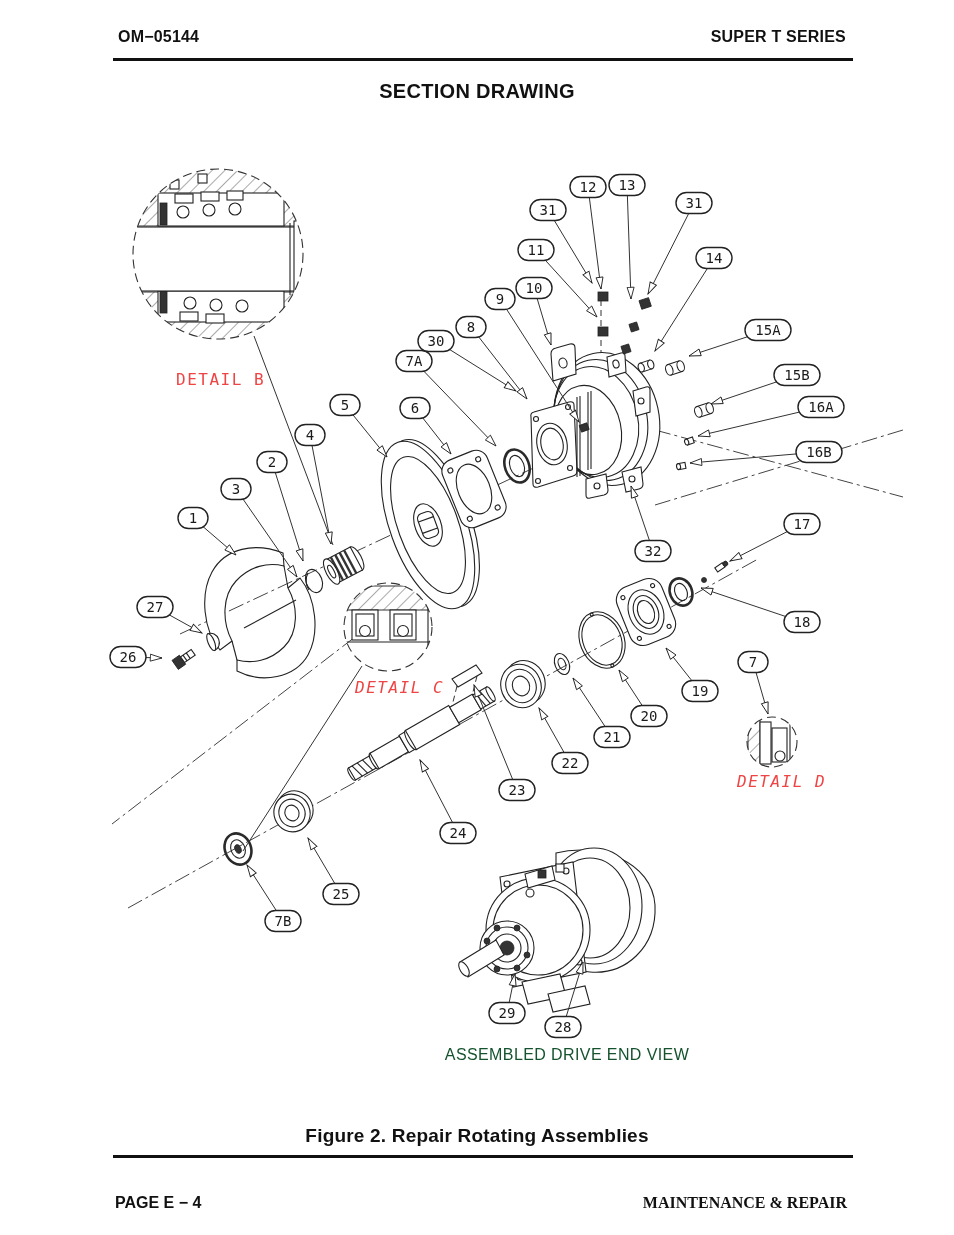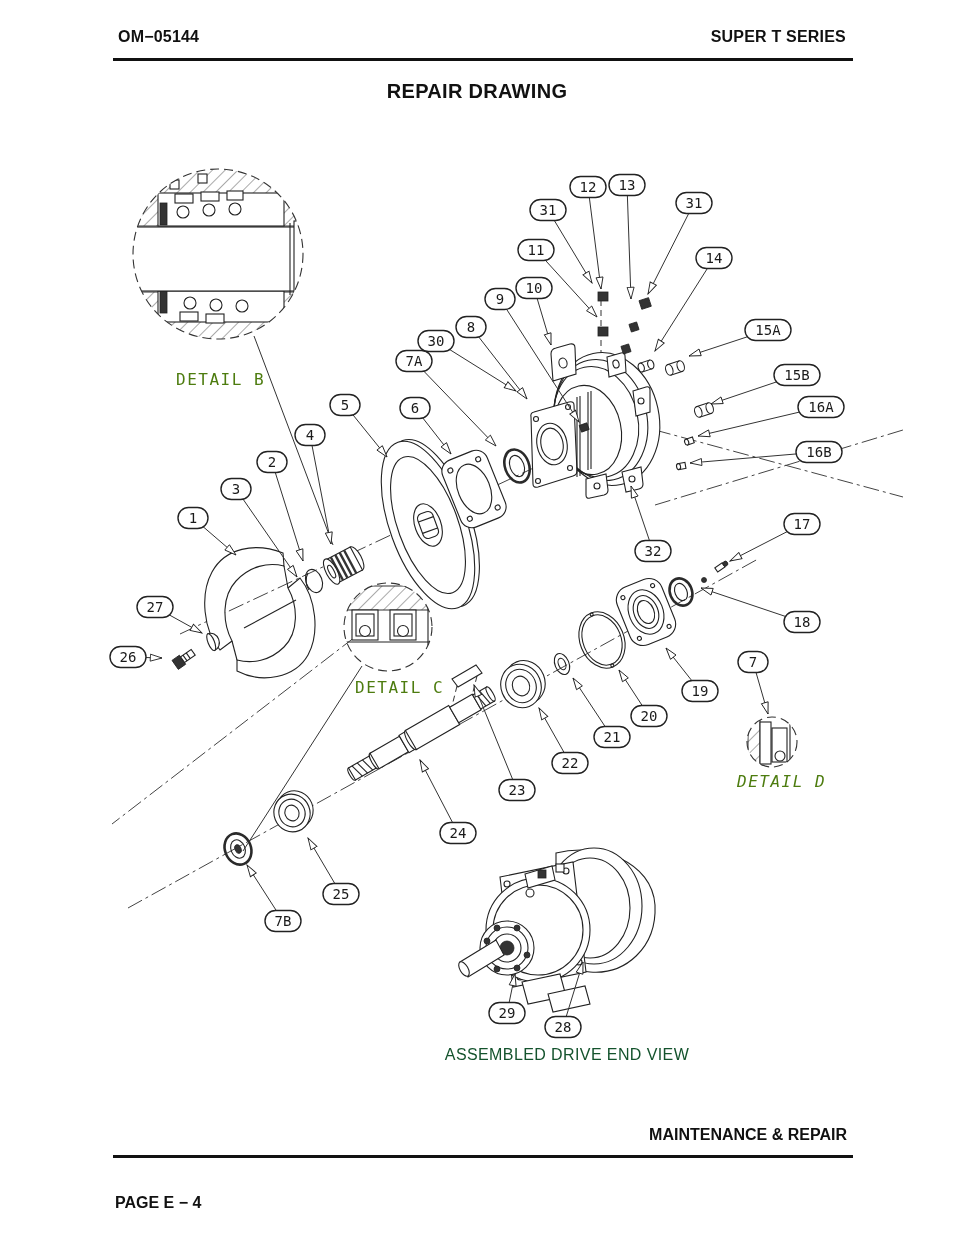--- a/index.html
+++ b/index.html
@@ -3,21 +3,21 @@
 <meta charset="utf-8">
 <style>
   html,body{margin:0;padding:0;background:#e8e8e8;}
   #page{position:relative;width:954px;height:1235px;background:#ffffff;overflow:hidden;
         font-family:"Liberation Sans",sans-serif;color:#111;}
   .lbl{position:absolute;white-space:nowrap;}
   .hdr{font-size:16px;font-weight:bold;letter-spacing:.2px;}
   .title{font-size:20px;font-weight:bold;letter-spacing:.3px;transform:translateX(-50%);}
   .caption{font-size:19px;font-weight:bold;letter-spacing:.2px;transform:translateX(-50%);}
   .ftr{font-size:16px;font-weight:bold;margin-top:28px;}
-  .cadlbl{font-family:"DejaVu Sans Mono",monospace;font-size:16px;letter-spacing:1.5px;color:#4d7c0f;}
+  .cadlbl{font-family:"DejaVu Sans Mono",monospace;font-size:16px;letter-spacing:1.5px;color:#ef4444;}
   .asmlbl{font-size:16px;letter-spacing:.4px;color:#14532d;transform:translateX(-50%);}
   .rule{position:absolute;left:113px;width:740px;height:3px;background:#111;}
   #drawing{position:absolute;left:0;top:0;}
   
   .s  {fill:#ffffff;stroke:#222;stroke-width:1.1;}
   .sn {fill:none;stroke:#222;stroke-width:1.1;}
   .sd {fill:#333;stroke:#222;stroke-width:.8;}
   .thick{fill:none;stroke:#2a2a2a;stroke-width:2.6;}
   .cl {fill:none;stroke:#444;stroke-width:1;stroke-dasharray:16 4 3 4;}
   .dash{fill:none;stroke:#333;stroke-width:1;stroke-dasharray:6 4;}
@@ -27,21 +27,21 @@
   .balloon-text{font-family:"DejaVu Sans Mono",monospace;font-size:14px;fill:#1a1a1a;text-anchor:middle;}
 </style>
 </head>
 <body>
 
 <div id="page">
 
   <div class="lbl hdr" style="left:118px;top:28px;">OM−05144</div>
   <div class="lbl hdr" style="right:108px;top:28px;margin-left:44px;">SUPER T SERIES</div>
   <div class="rule" style="top:58px;"></div>
-  <div class="lbl title" style="left:477px;top:80px;">REPAIR DRAWING</div>
+  <div class="lbl title" style="left:477px;top:80px;">SECTION DRAWING</div>
 
   <svg id="drawing" width="954" height="1235" viewBox="0 0 954 1235">
     <defs>
       <pattern id="hatch" patternUnits="userSpaceOnUse" width="9" height="9" patternTransform="rotate(45)">
         <line x1="0" y1="0" x2="0" y2="9" stroke="#555" stroke-width="1"></line>
       </pattern>
       <marker id="arrow" markerUnits="userSpaceOnUse" markerWidth="14" markerHeight="9" refX="12.5" refY="4.5" orient="auto">
         <path d="M12.5,4.5 L0.8,1 L0.8,8 Z" fill="#ffffff" stroke="#222" stroke-width="0.9"></path>
       </marker>
       <clipPath id="clipB">
@@ -467,20 +467,21 @@
         <rect x="530" y="199.5" width="36" height="21" rx="10.5" class="balloon"></rect>
         <text x="548" y="215" class="balloon-text">31</text>
         <rect x="676" y="192.5" width="36" height="21" rx="10.5" class="balloon"></rect>
         <text x="694" y="208" class="balloon-text">31</text>
         <rect x="635" y="540.5" width="36" height="21" rx="10.5" class="balloon"></rect>
         <text x="653" y="556" class="balloon-text">32</text>
       </g>
   </svg>
 
   <div class="lbl cadlbl" style="left:176px;top:370px;">DETAIL B</div>
-  <div class="lbl cadlbl" style="left:355px;top:678px;">DETAIL C</div>
+  <div class="lbl cadlbl" style="left:355px;top:678px;font-style:italic;">DETAIL C</div>
   <div class="lbl cadlbl" style="left:737px;top:772px;font-style:italic;">DETAIL D</div>
   <div class="lbl asmlbl" style="left:567px;top:1046px;">ASSEMBLED DRIVE END VIEW</div>
 
+  <div class="lbl caption" style="left:477px;top:1125px;">Figure 2.  Repair Rotating Assemblies</div>
   <div class="rule" style="top:1155px;"></div>
   <div class="lbl ftr" style="left:115px;top:1166px;">PAGE E − 4</div>
-  <div class="lbl ftr" style="right:107px;top:1098px;">MAINTENANCE &amp; REPAIR</div>
+  <div class="lbl ftr" style="right:107px;top:1166px;font-family:Liberation Serif, serif;">MAINTENANCE &amp; REPAIR</div>
 </div>
 
 </body></html>

